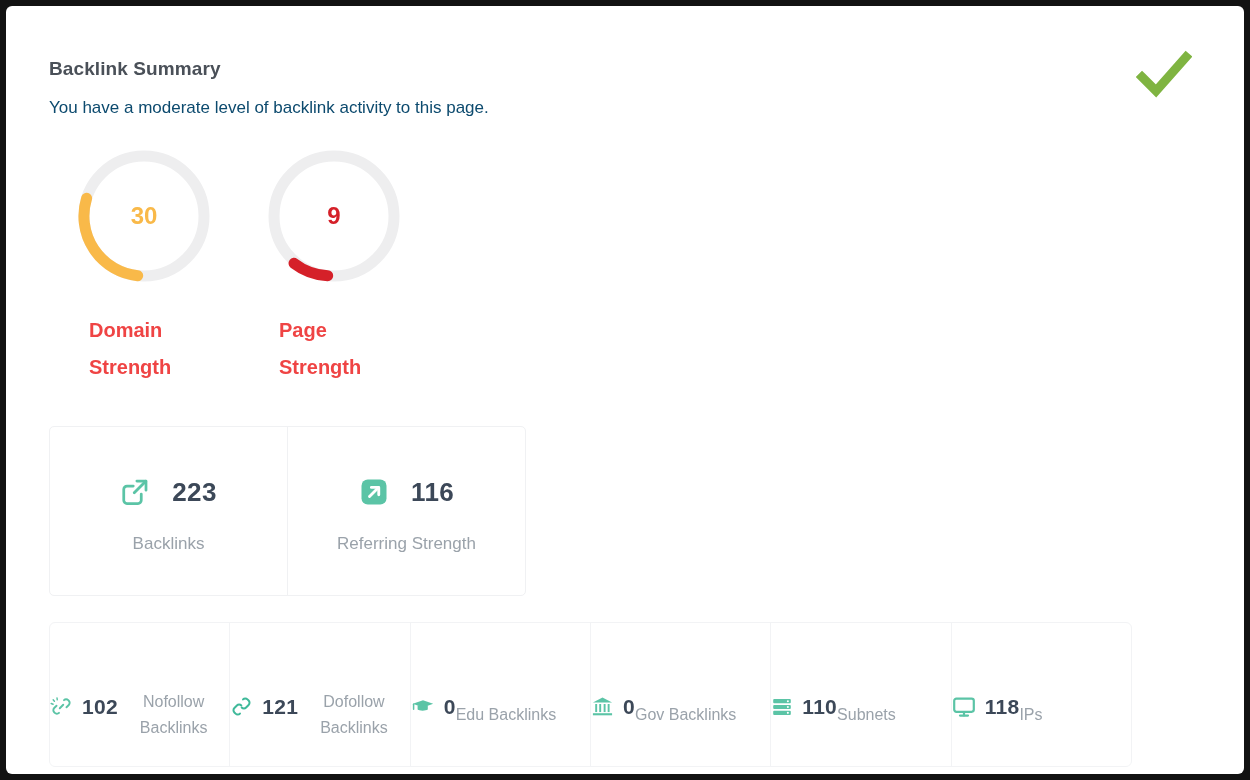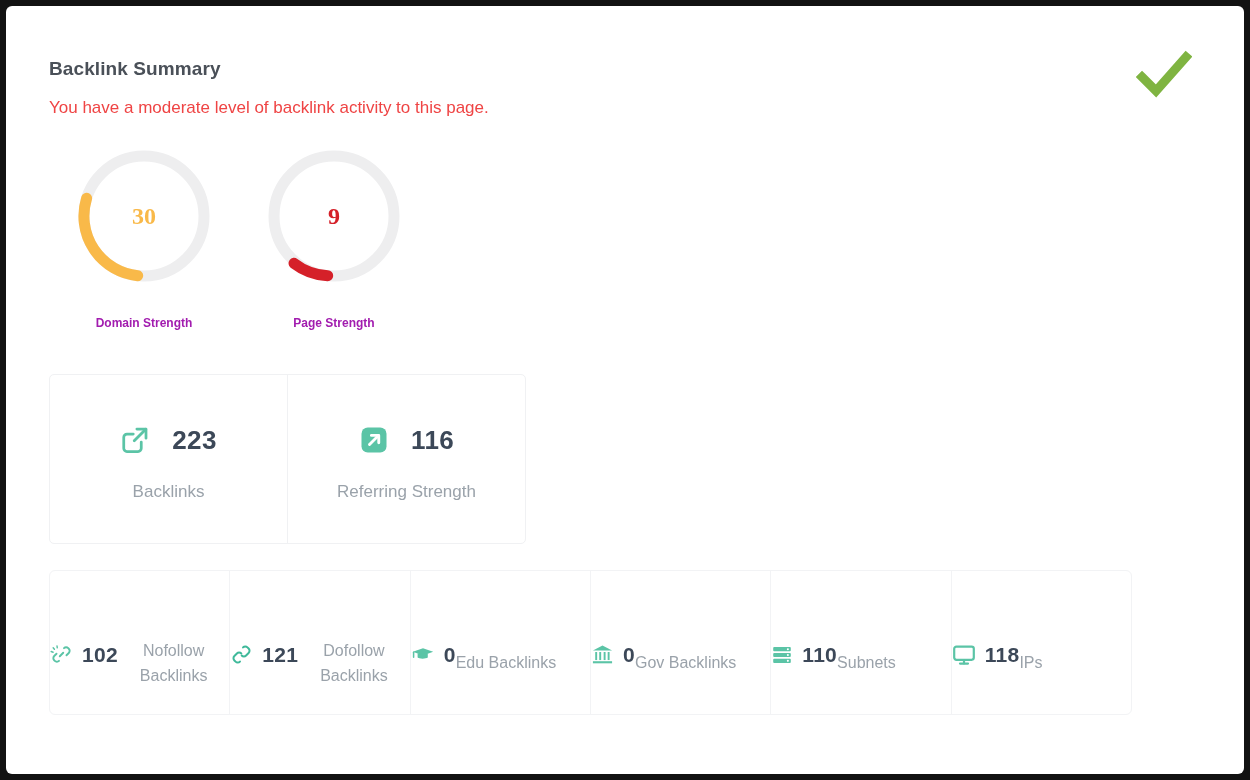--- a/index.html
+++ b/index.html
@@ -33,21 +33,21 @@
   .hdr-title {
     font-size: 19px;
     font-weight: bold;
     color: #4a5058;
     letter-spacing: .1px;
     margin-left: 5px;
     margin-top: 22px;
   }
   .hdr-sub {
     font-size: 17px;
-    color: #ef4444;
+    color: #0c4a6e;
     margin-left: 5px;
     margin-top: 18px;
     font-weight: normal;
   }
   .check-wrap {
     position: absolute;
     right: 64px;
     top: 42px;
     width: 56px; height: 52px;
   }
@@ -57,35 +57,35 @@
     display: flex;
     margin-top: 28px;
     margin-left: 5px;
   }
   .gauge {
     width: 190px;
     display: flex;
     flex-direction: column;
     align-items: center;
   }
-  .gauge-ring { position: relative; width: 140px; height: 140px; font-family: Liberation Serif, serif; }
+  .gauge-ring { position: relative; width: 140px; height: 140px; }
   .gauge-val {
     position: absolute;
     left: 0; top: 0;
     width: 140px; height: 140px;
     display: flex; align-items: center; justify-content: center;
     font-size: 24px;
     font-weight: bold;
   }
   .gauge-label {
     margin-top: 26px;
-    text-align: right;
-    font-size: 12px;
-    font-weight: bold;
-    color: #a21caf;
+    text-align: left;
+    font-size: 20px;
+    font-weight: bold;
+    color: #ef4444;
     line-height: 1.85;
     max-width: 110px;
   }
 
   
   .mid-grid {
     display: flex;
     margin-top: 40px;
     margin-left: 5px;
     width: 477px;

